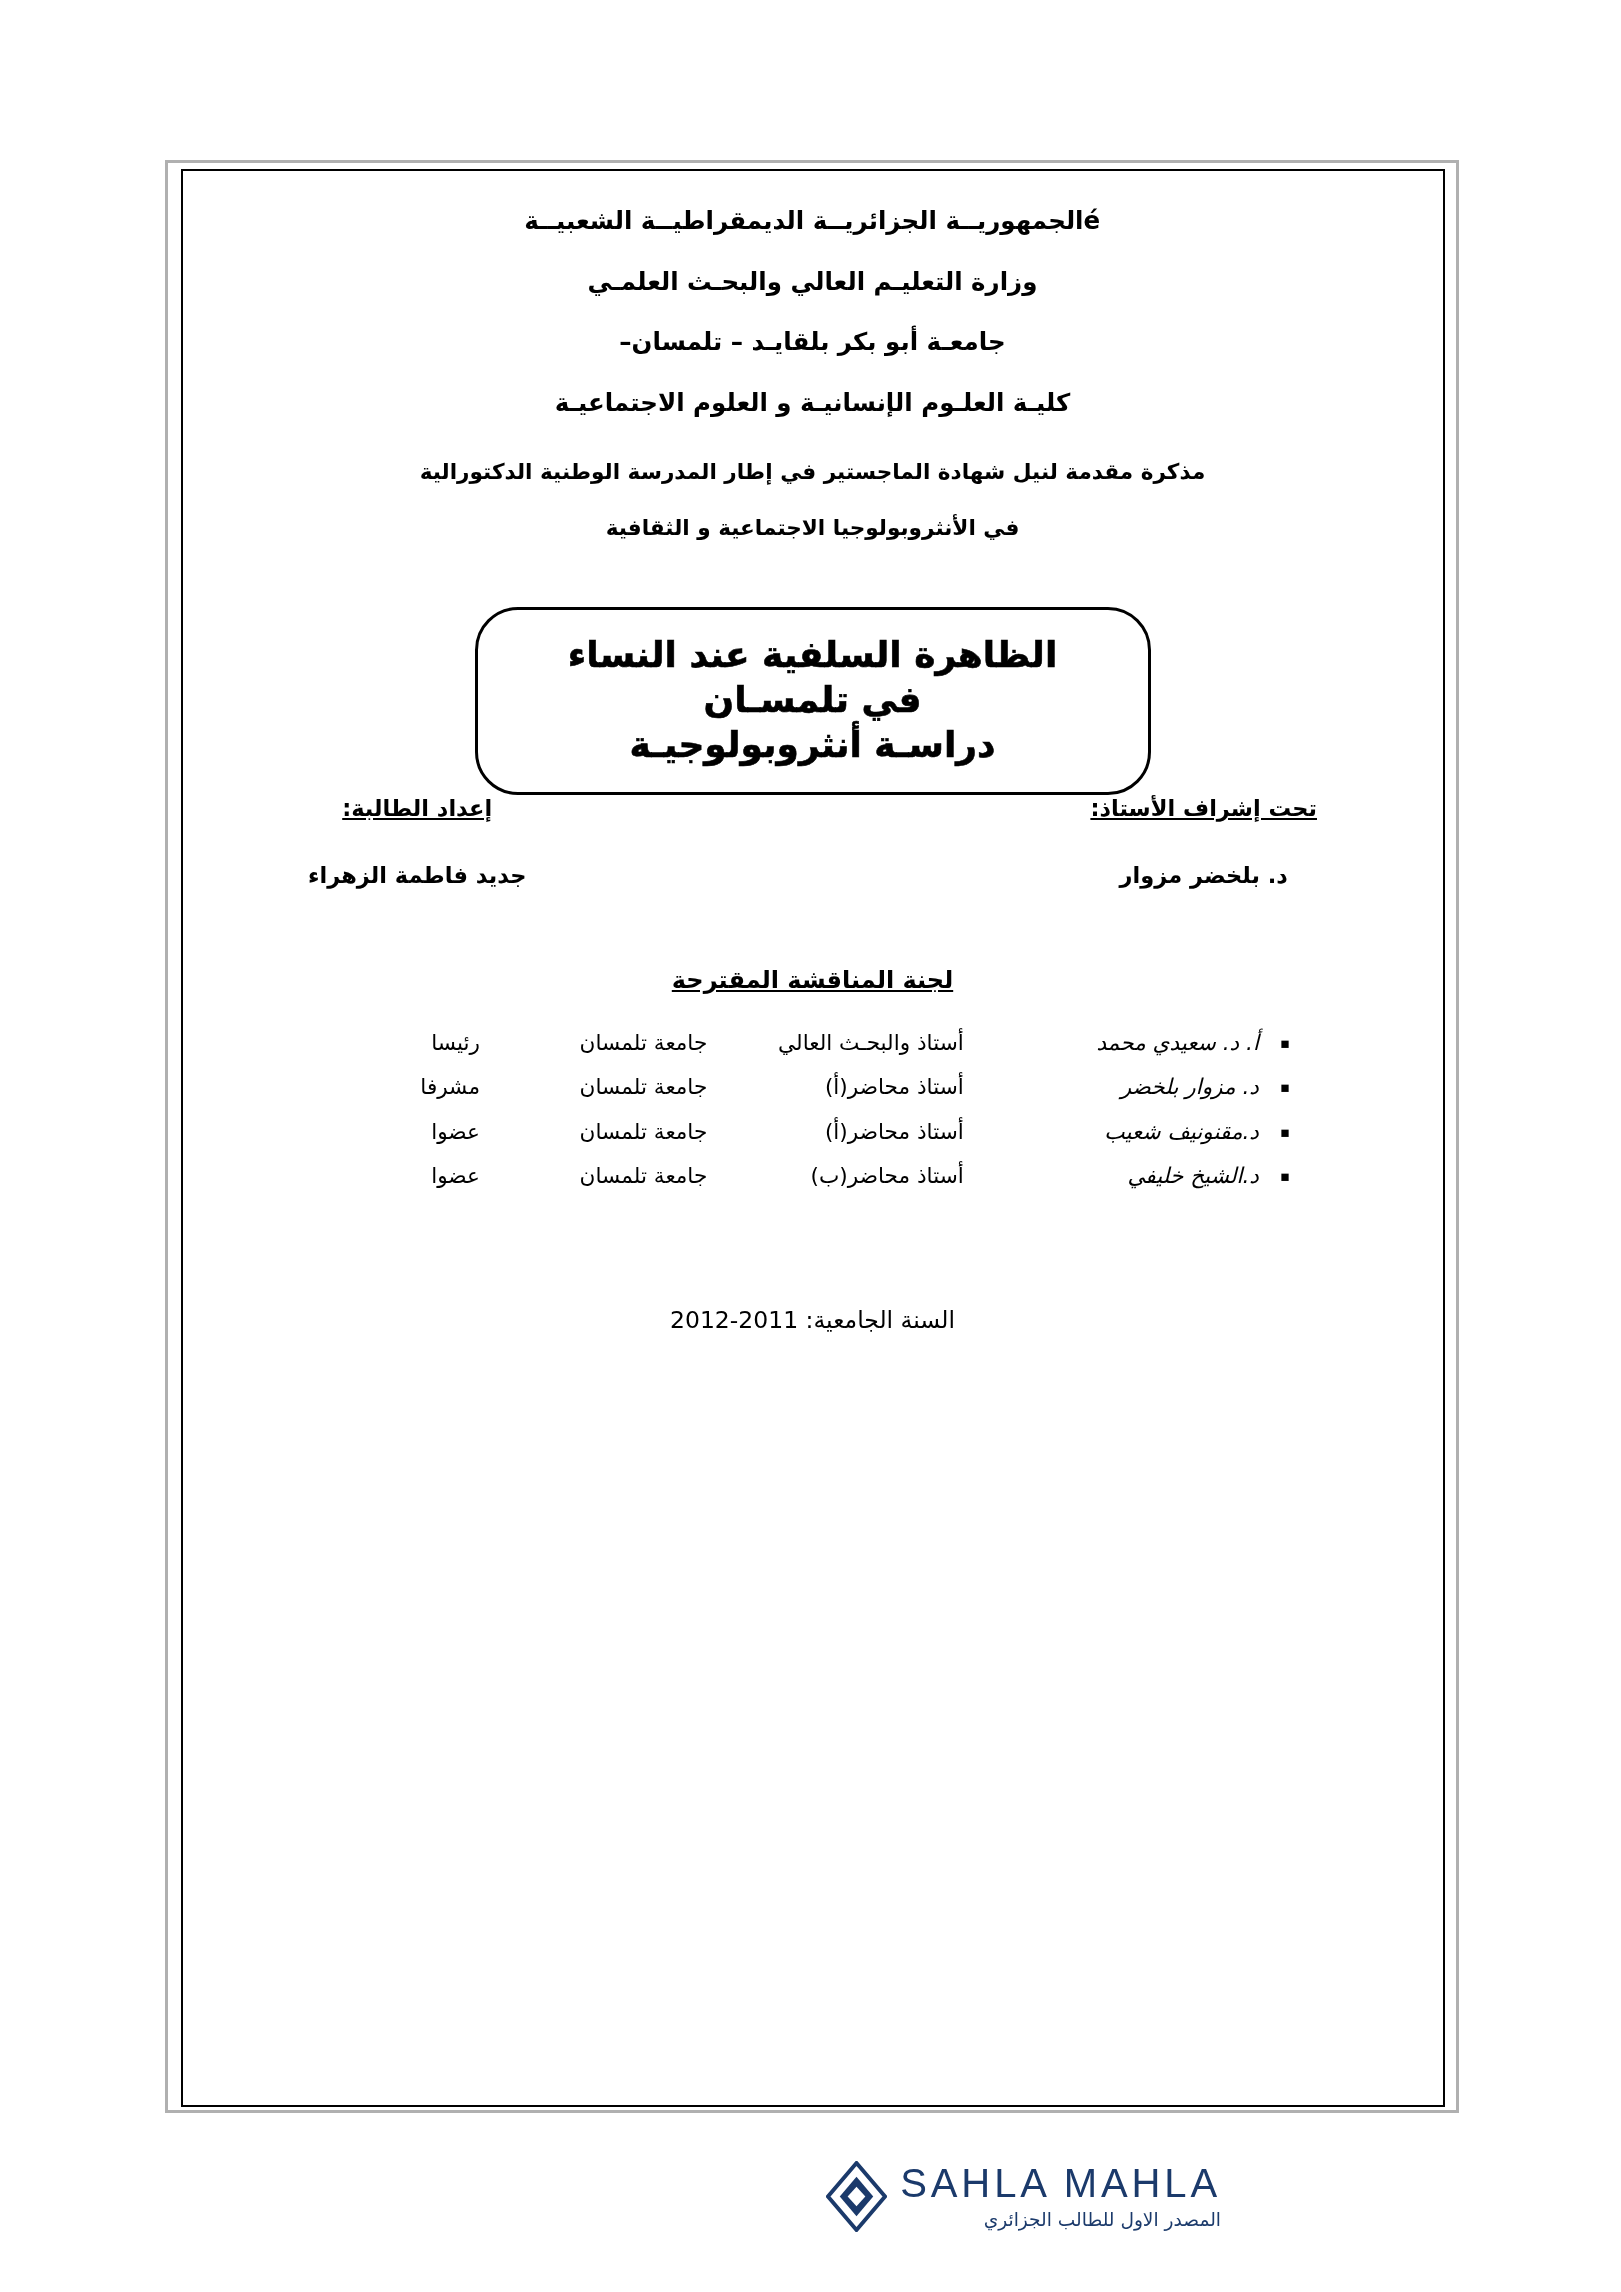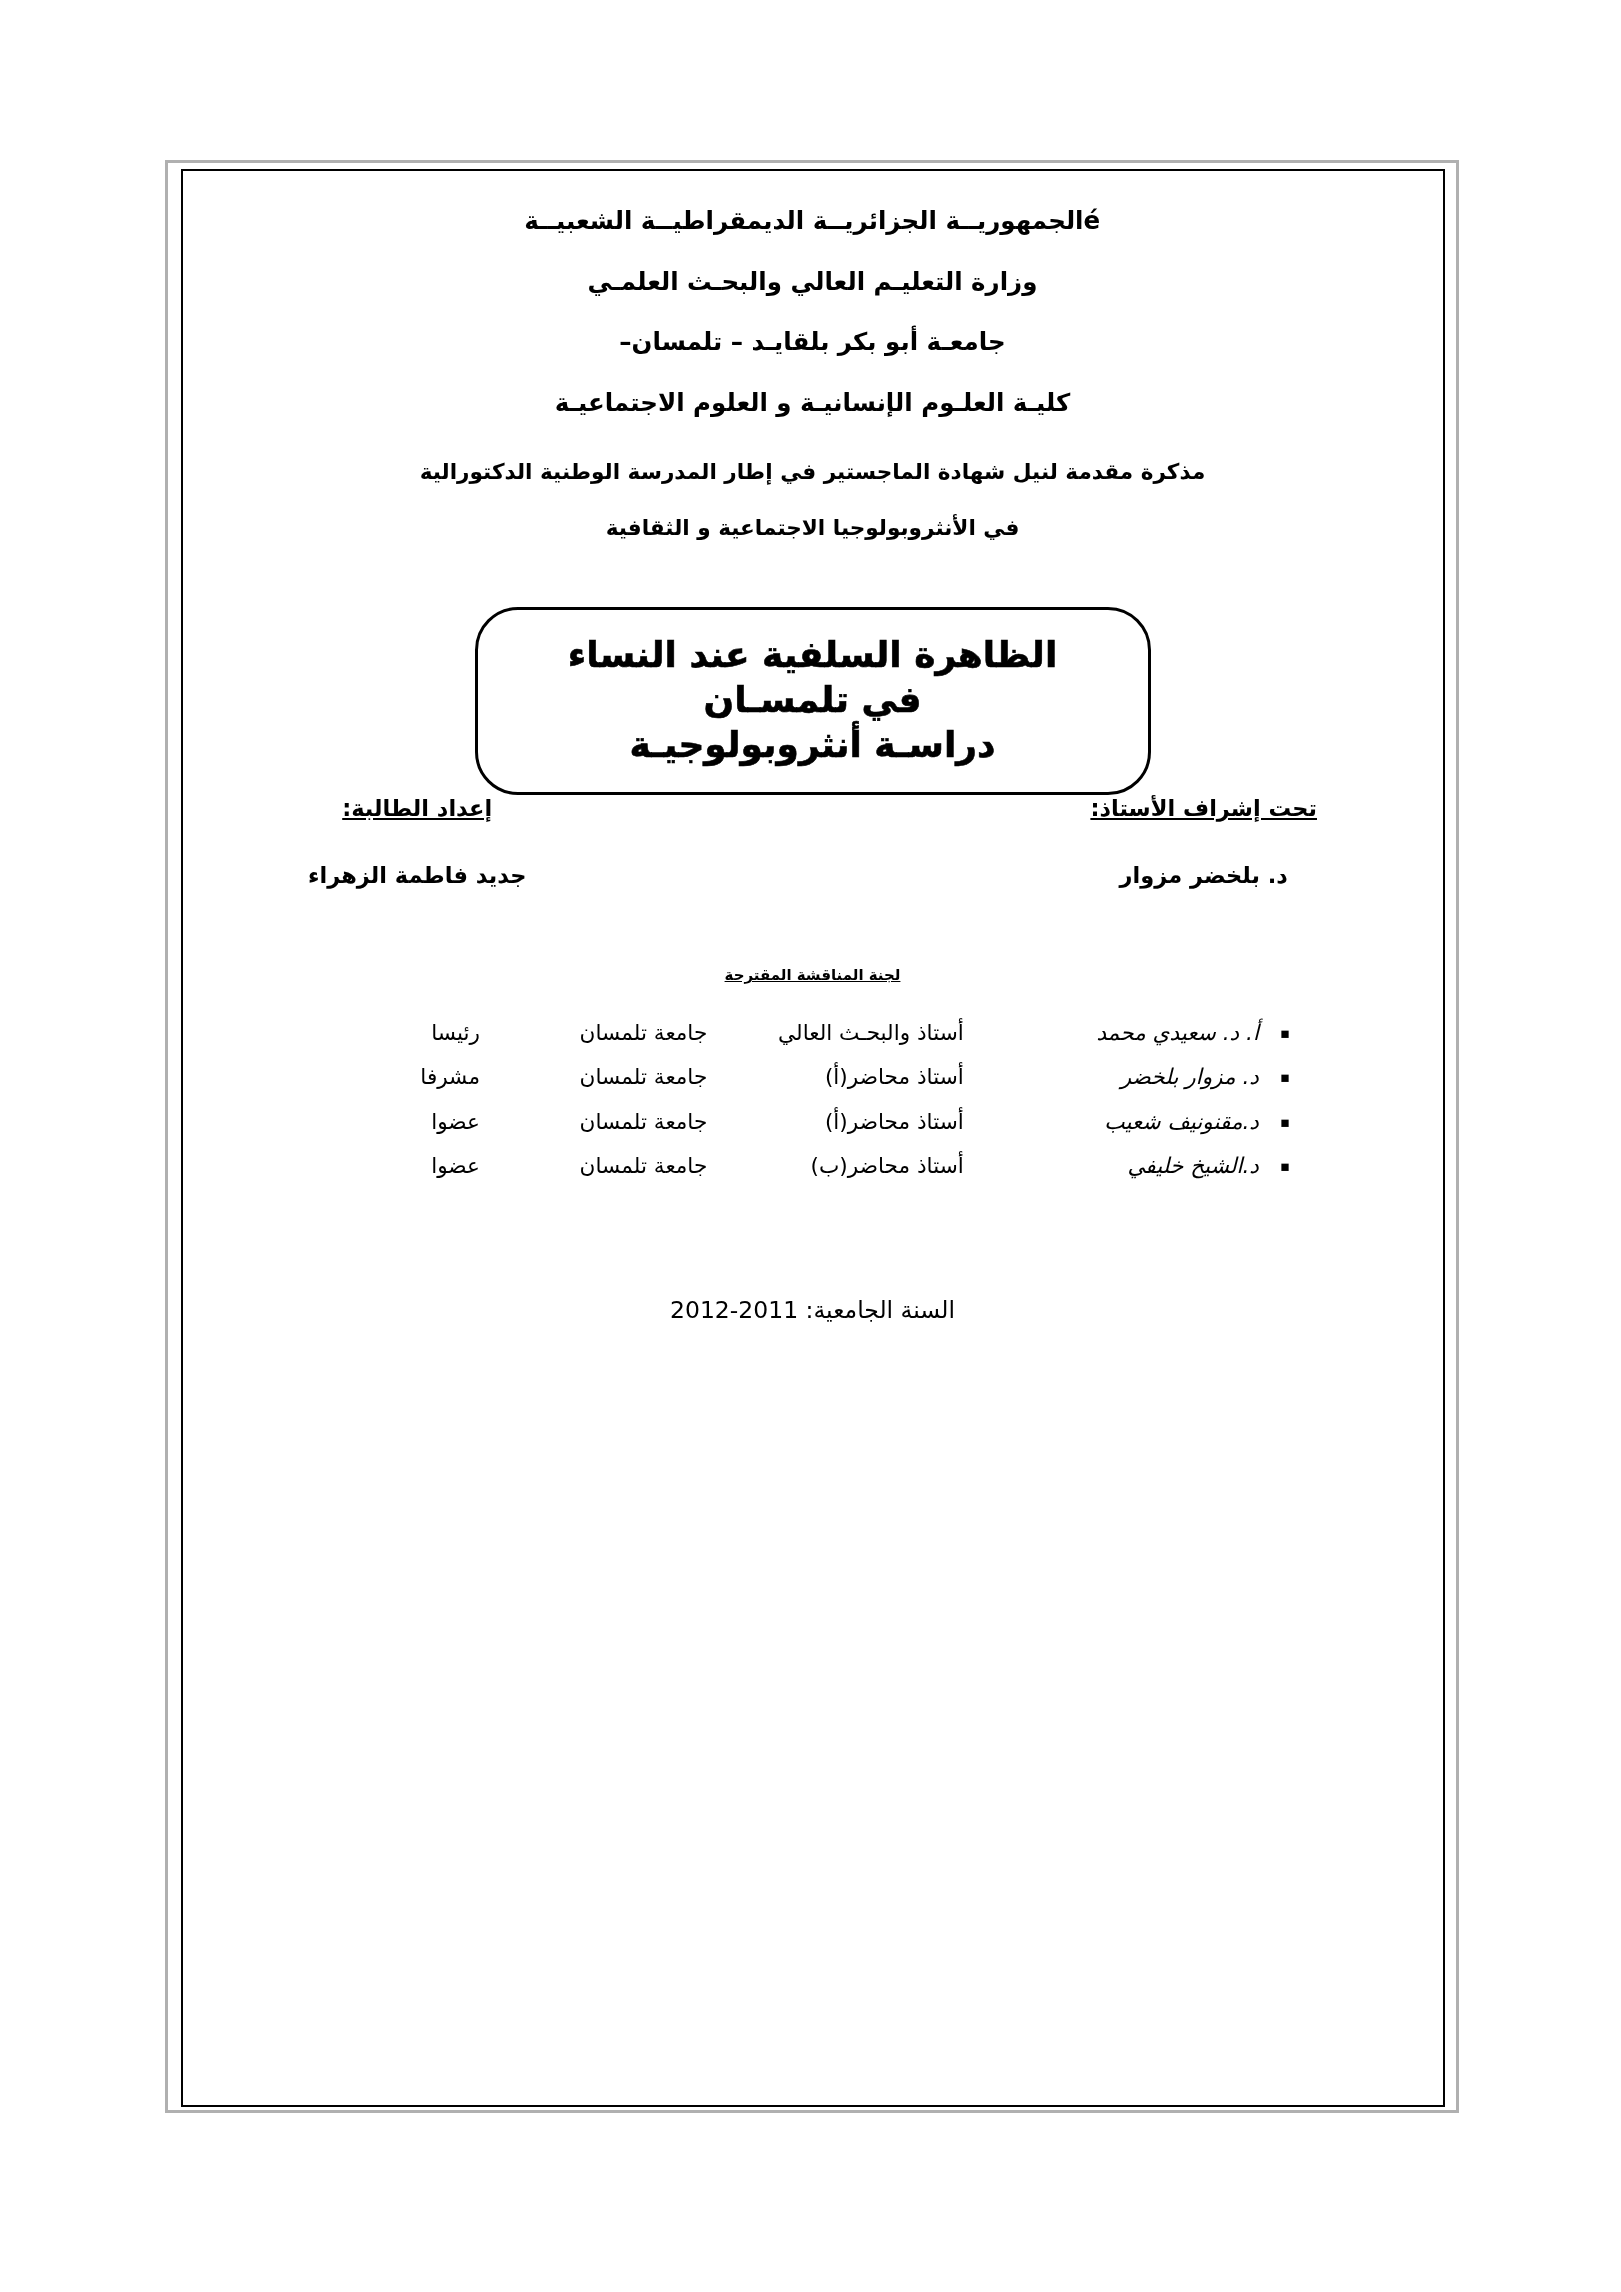--- a/index.html
+++ b/index.html
@@ -130,21 +130,21 @@
     direction: rtl;
     white-space: nowrap;
   }
 
   
   .committee {
     margin-top: 78px;
   }
   .committee-title {
     font-weight: bold;
-    font-size: 15px;
+    font-size: 24px;
     text-decoration: underline;
     direction: rtl;
     text-align: center;
   }
   .committee-table {
     margin: 25.5px auto 0 auto;
     border-collapse: collapse;
     direction: rtl;
     width: 990px;
   }
@@ -279,15 +279,26 @@
       </table>
     </div>
 
     <div class="year">
       <span>السنة الجامعية:</span>
       <span class="num">2012-2011</span>
     </div>
 
   </div>
 
+  <div class="watermark">
+    <div class="wm-text">
+      <div class="wm-main">SAHLA MAHLA</div>
+      <div class="wm-sub">المصدر الاول للطالب الجزائري</div>
+    </div>
+    <svg class="wm-logo" viewBox="0 0 62 72">
+      <polygon points="31,2 60,36 31,70 2,36" fill="none" stroke="#1b3a6b" stroke-width="4"></polygon>
+      <polygon points="31,16 48,36 31,56 14,36" fill="#1b3a6b"></polygon>
+      <polygon points="31,26 40,36 31,46 22,36" fill="#ffffff"></polygon>
+    </svg>
+  </div>
 
 </div>
 
 
 </body></html>

